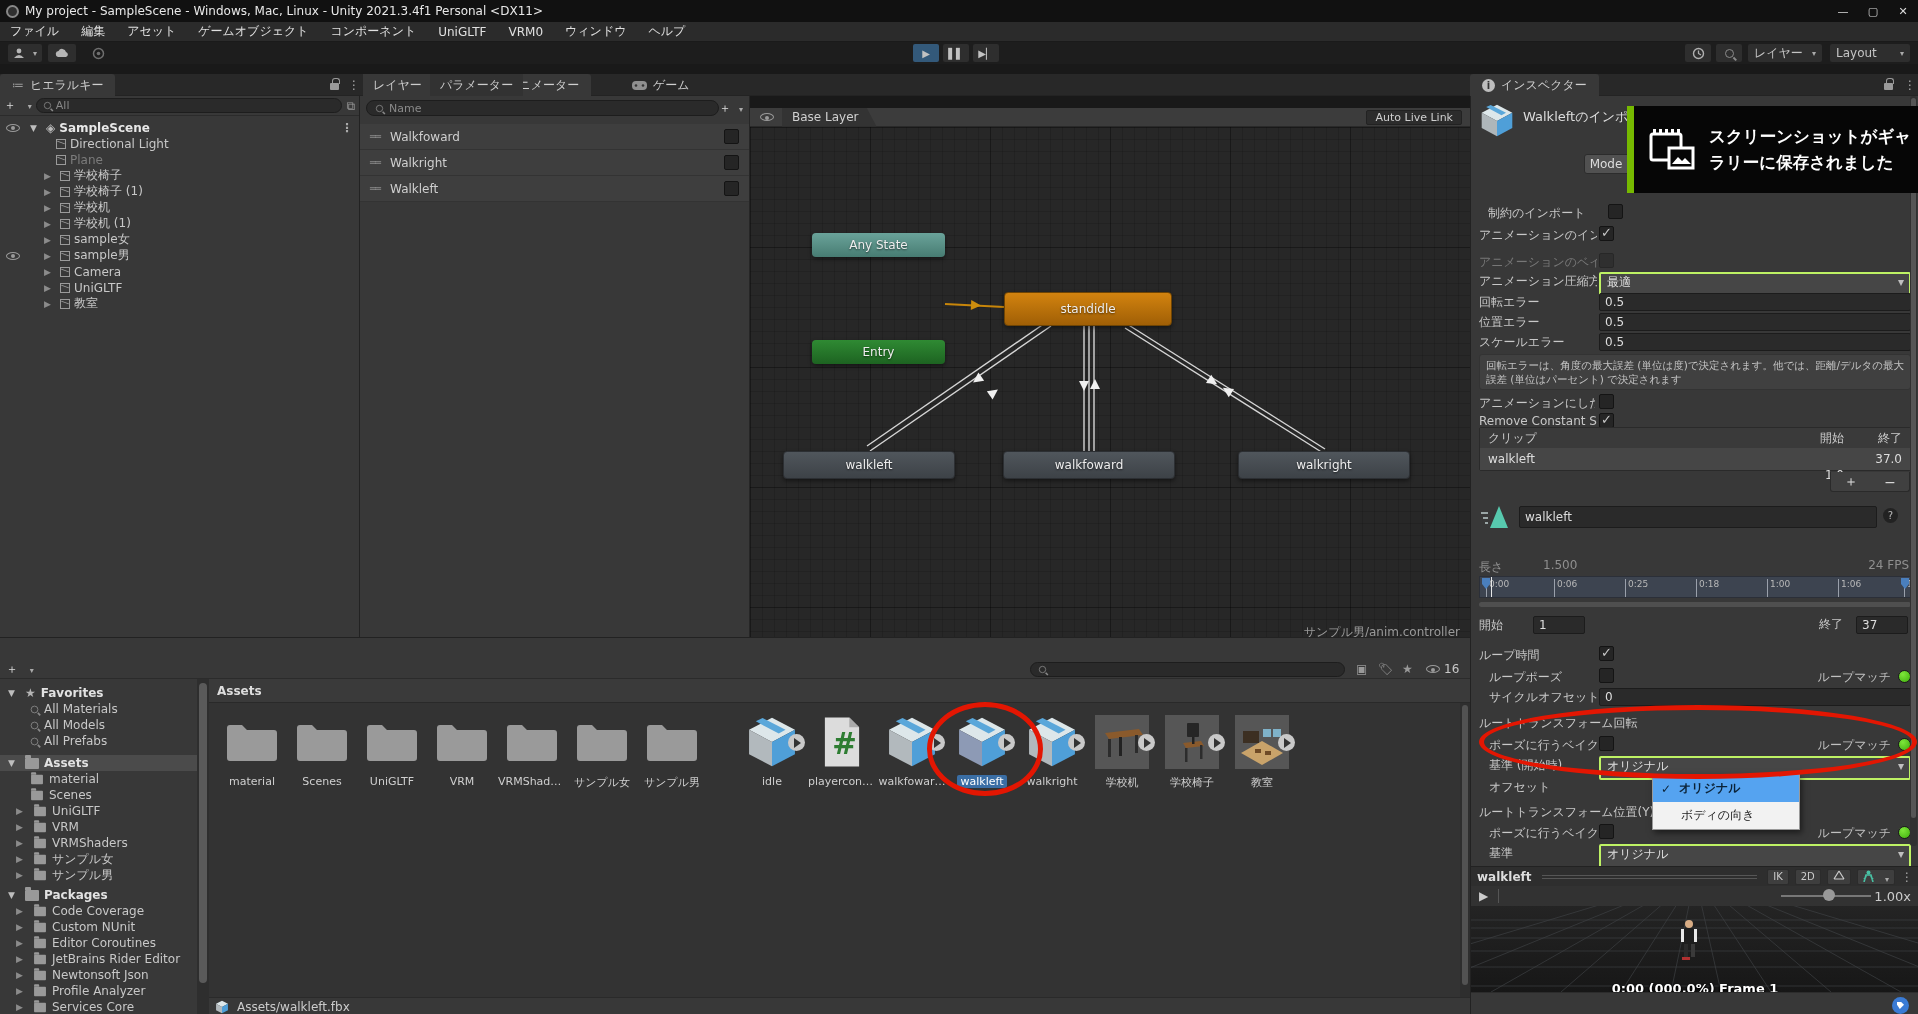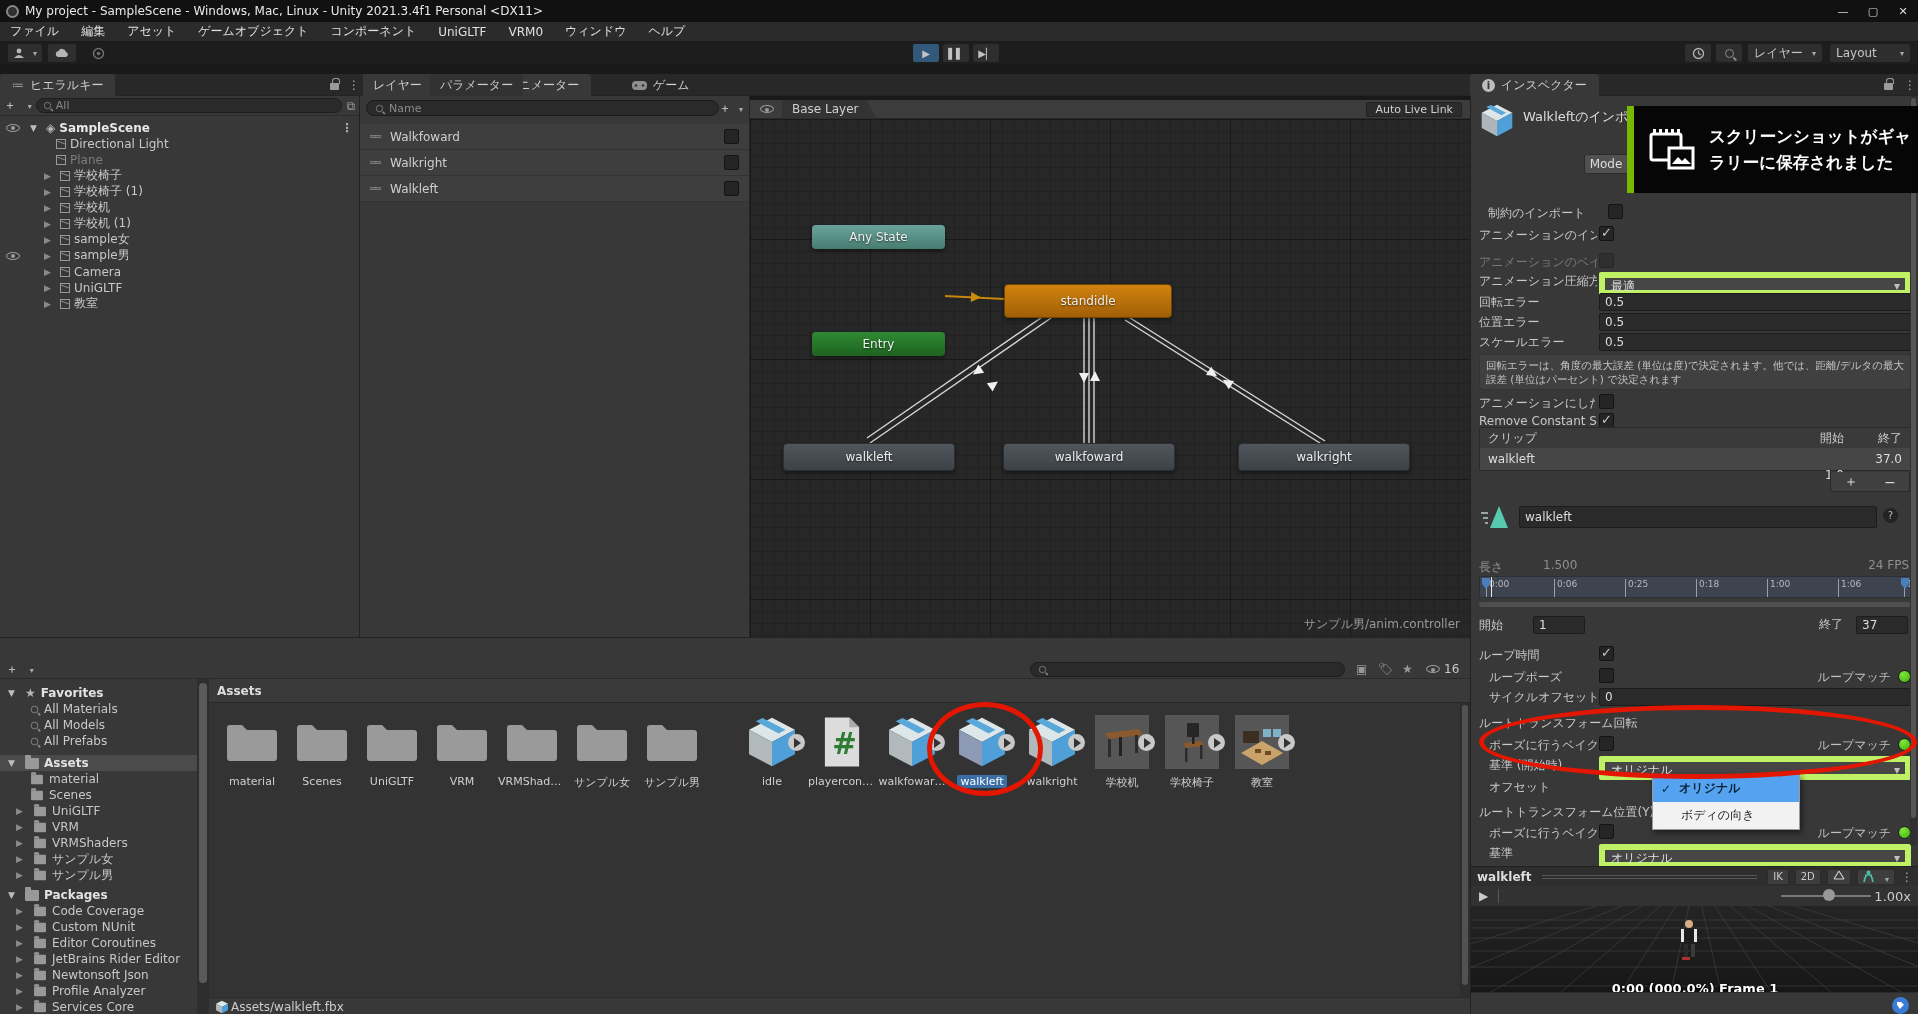--- a/index.html
+++ b/index.html
@@ -20,21 +20,21 @@
   .play-cluster .pc { width:26px; height:18px; background:#2e2e2e; border-radius:2px; display:flex; align-items:center; justify-content:center; color:#c2c2c2; font-size:10px; }
   .play-cluster .pc.active { background:#33597a; }
   .ddown { position:absolute; top:2px; height:18px; background:#2e2e2e; border-radius:2px; color:#c4c4c4; display:flex; align-items:center; padding:0 6px; justify-content:space-between; }
   .caret { font-size:8px; color:#aaa; margin-left:8px; }
 
   
   .chk { width:15px; height:15px; background:#252525; border:1px solid #141414; border-radius:2px; position:relative; }
   .chk.checked::after { content:"✓"; position:absolute; left:1px; top:-2px; font-size:13px; color:#c8c8c8; }
   .chk.disabled { opacity:.45; }
   .fld { background:#2a2a2a; border:1px solid #1c1c1c; border-radius:2px; height:18px; line-height:16px; padding:0 5px; color:#ddd; }
-  .drop { background:#464646; border:6px solid #bef264; border-radius:2px; height:24px; line-height:16px; padding:0 18px 0 6px; color:#e0e0e0; position:relative; }
+  .drop { background:#464646; border:2px solid #bef264; border-radius:2px; height:24px; line-height:16px; padding:0 18px 0 6px; color:#e0e0e0; position:relative; }
   .drop::after { content:"▾"; position:absolute; right:5px; top:0; color:#c0c0c0; }
   .gdot { width:13px; height:13px; border-radius:50%; background:radial-gradient(circle at 35% 30%, #7ee63a, #3fae0d); border:1px solid #1b1b1b; }
   .icon-search { display:inline-block; width:9px; height:9px; border:1.5px solid #8a8a8a; border-radius:50%; position:relative; }
   .icon-search::after { content:""; position:absolute; width:4px; height:1.5px; background:#8a8a8a; transform:rotate(45deg); left:7px; top:8px; }
   .icon-eye { display:inline-block; width:14px; height:8px; border:1.3px solid #9a9a9a; border-radius:50%; position:relative; }
   .icon-eye::after { content:""; position:absolute; left:4px; top:1.5px; width:4px; height:4px; border-radius:50%; background:#9a9a9a; }
   .kebab { color:#aaa; font-size:12px; }
   .lockicon { display:inline-block; width:9px; height:7px; background:#9a9a9a; border-radius:1px; position:relative; margin-top:5px; }
   .lockicon::before { content:""; position:absolute; left:1.5px; top:-5px; width:6px; height:5px; border:1.5px solid #9a9a9a; border-bottom:none; border-radius:3px 3px 0 0; }
   .folder14 { display:inline-block; width:14px; height:11px; background:#999; border-radius:1px; position:relative; }
@@ -61,21 +61,21 @@
   
   #anim-left { left:360px; top:96px; width:390px; height:541px; background:#383838; border-right:1px solid #262626; }
   .subtab { position:absolute; top:-22px; height:22px; display:flex; align-items:center; padding:0 10px; color:#ccc; background:#383838; }
   #anim-search-row { position:absolute; left:0; top:0; width:100%; height:24px; display:flex; align-items:center; padding:0 6px; }
   #anim-name { flex:1; height:16px; background:#2a2a2a; border:1px solid #1d1d1d; border-radius:8px; color:#8a8a8a; display:flex; align-items:center; gap:5px; padding:0 8px; font-size:11px; }
   .layer-row { position:absolute; left:0; width:100%; height:26px; background:#3e3e3e; border-bottom:1px solid #333; display:flex; align-items:center; padding:0 10px; gap:10px; color:#cfcfcf; }
   .handle { color:#8a8a8a; letter-spacing:-1px; font-size:10px; }
   .layer-row .chk { margin-left:auto; }
 
   
-  #graph { left:750px; top:100px; width:720px; height:541px; background:#272727;text-decoration:underline; }
+  #graph { left:750px; top:108px; width:720px; height:541px; background:#272727;text-decoration:underline; }
   #graph-bread { position:absolute; left:0; top:0; width:100%; height:19px; background:#3c3c3c; border-bottom:1px solid #2a2a2a; display:flex; align-items:center; gap:8px; padding-left:10px; }
   #bread-tab { background:#333; height:19px; display:flex; align-items:center; padding:0 18px 0 10px; color:#d0d0d0; clip-path:polygon(0 0, calc(100% - 10px) 0, 100% 100%, 0 100%); }
   #autolive { position:absolute; right:8px; top:2px; height:15px; background:#2c2c2c; border:1px solid #222; border-radius:2px; color:#cfcfcf; font-size:11px; padding:0 8px; line-height:13px; }
   #grid-area { position:absolute; left:0; top:19px; width:720px; height:522px;
     background-color:#272727;
     background-image:
       linear-gradient(rgba(0,0,0,.28) 1px, transparent 1px),
       linear-gradient(90deg, rgba(0,0,0,.28) 1px, transparent 1px),
       linear-gradient(rgba(0,0,0,.13) 1px, transparent 1px),
       linear-gradient(90deg, rgba(0,0,0,.13) 1px, transparent 1px);
@@ -151,21 +151,21 @@
   #ptree-scroll::after { content:""; position:absolute; left:2px; top:4px; width:8px; height:300px; background:#5a5a5a; border-radius:4px; }
   #pgrid { position:absolute; left:209px; top:41px; width:1261px; height:318px; background:#333; }
   #pgrid-head { position:absolute; left:0; top:0; width:100%; height:24px; background:#3a3a3a; border-bottom:1px solid #292929; display:flex; align-items:center; padding-left:8px; font-weight:bold; color:#ddd; }
   #grid-items { position:absolute; left:8px; top:34px; display:flex; }
   .gitem { width:70px; display:flex; flex-direction:column; align-items:center; }
   .gitem .icon { width:58px; height:58px; position:relative; display:flex; align-items:center; justify-content:center; }
   .gitem .glabel { margin-top:4px; font-size:11px; color:#cfcfcf; max-width:68px; }
   .gitem .glabel.sel { background:#3a6ea5; color:#fff; border-radius:2px; padding:0 4px; }
   .badge { position:absolute; right:-4px; top:21px; width:17px; height:17px; background:#c9c9c9; border-radius:50%; display:flex; align-items:center; justify-content:center; }
   .badge::after { content:""; width:0; height:0; border-left:7px solid #333; border-top:5px solid transparent; border-bottom:5px solid transparent; margin-left:2px; }
-  #pstatus { position:absolute; left:209px; top:359px; width:1261px; height:18px; background:#383838; border-top:1px solid #2a2a2a; display:flex; align-items:center; gap:2px; padding-left:6px; color:#ccc;text-align:right; }
+  #pstatus { position:absolute; left:209px; top:359px; width:1261px; height:18px; background:#383838; border-top:1px solid #2a2a2a; display:flex; align-items:center; gap:8px; padding-left:6px; color:#ccc;text-align:right; }
   #grid-scroll { position:absolute; right:0; top:24px; width:10px; height:294px; background:#2e2e2e; }
   #grid-scroll::after { content:""; position:absolute; left:2px; top:2px; width:6px; height:280px; background:#525252; border-radius:3px; }
 
   
   .redcircle { position:absolute; border:5px solid #e31602; border-radius:50%; z-index:50; pointer-events:none; }
 </style>
 </head>
 <body>
 
 <div id="titlebar" class="abs">

